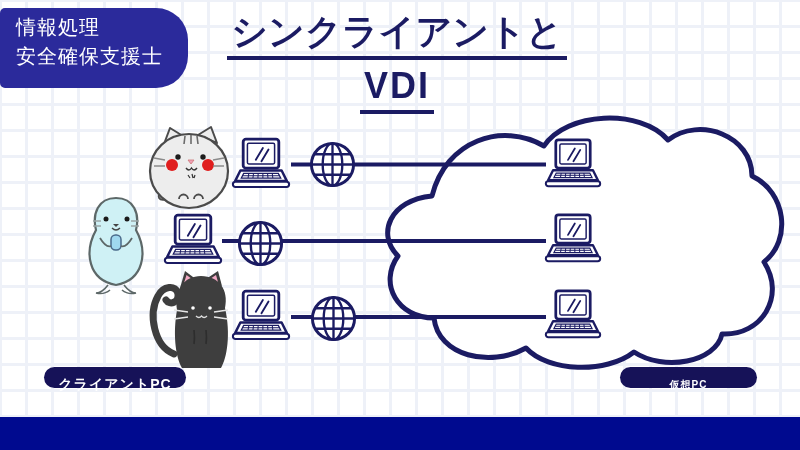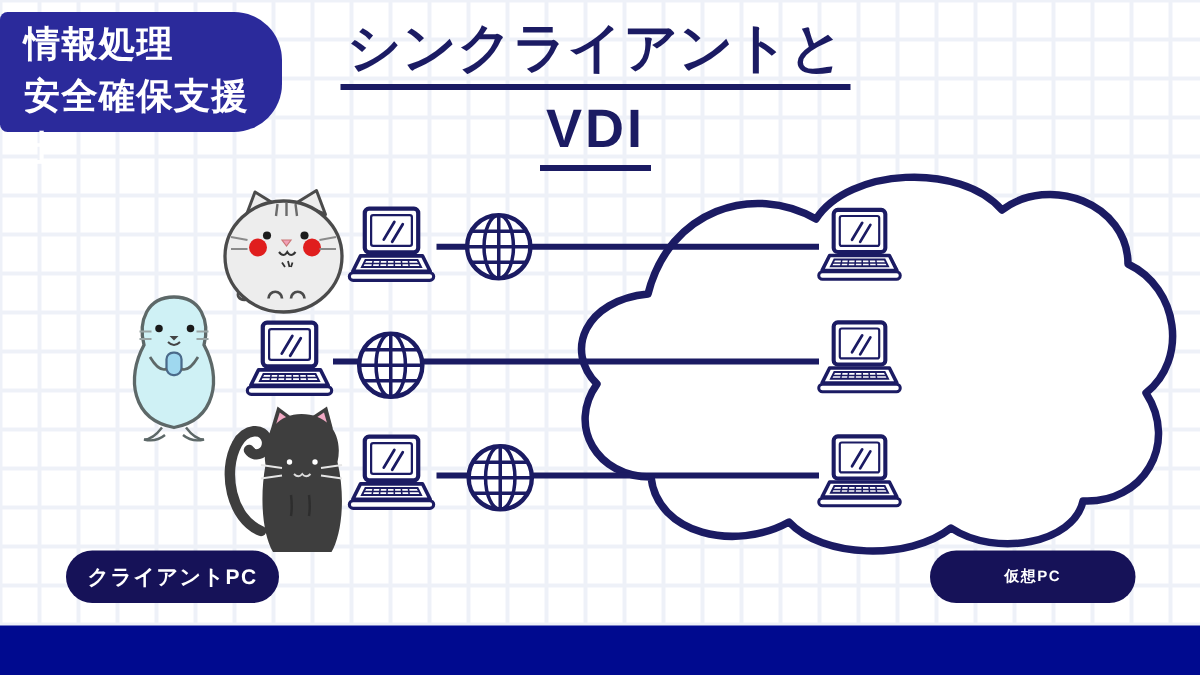--- a/index.html
+++ b/index.html
@@ -9,34 +9,34 @@
     background-color:#ffffff;
     background-image:
       linear-gradient(#eef1f8 3px, transparent 3px),
       linear-gradient(90deg, #eef1f8 3px, transparent 3px);
     background-size:26px 26px;
     background-position:-1px -1px;
   }
   .badge{
     position:absolute;left:0;top:8px;width:188px;height:80px;box-sizing:border-box;
     background:#2b2a9b;border-radius:5px 32px 32px 5px;
-    color:#ffffff;font-weight:bold;font-size:24px;line-height:1.45;
+    color:#ffffff;font-weight:normal;font-size:20px;line-height:1.45;
     padding:5px 0 0 16px;letter-spacing:1px;
   }
   .title{
     position:absolute;left:187px;top:14px;width:420px;text-align:center;
     color:#1b1b63;font-weight:bold;font-size:36px;line-height:1.0;
   }
   .title .t-line{display:inline-block;border-bottom:4px solid #1b1b63;padding:0 4px 6px 4px;}
   .title .line2wrap{margin-top:8px;}
   .title .latin{letter-spacing:2px;}
   .diagram-svg{position:absolute;left:0;top:0;width:800px;height:450px;}
   .pill{
     position:absolute;background:#161258;color:#fff;font-weight:bold;
-    border-radius:18px;height:35px;line-height:35px;text-align:center;
+    border-radius:18px;height:21px;line-height:35px;text-align:center;
   }
   .pill-client{left:44px;top:367px;width:142px;font-size:14px;letter-spacing:1px;}
   .pill-virtual{left:620px;top:367px;width:137px;font-size:10px;letter-spacing:1px;}
   .caption{
     position:absolute;left:228px;top:366px;width:360px;text-align:center;
     color:#1b1b63;font-weight:bold;font-size:27px;letter-spacing:1px;
   }
   .bottom-bar{position:absolute;left:0;bottom:0;width:800px;height:33px;background:#000a8f;}
 </style>
 </head>

